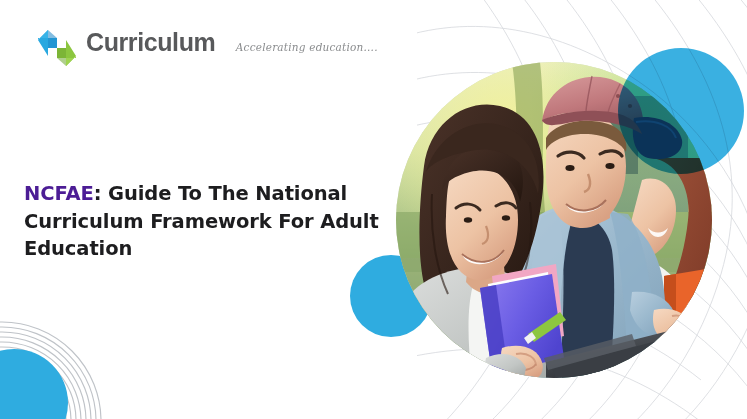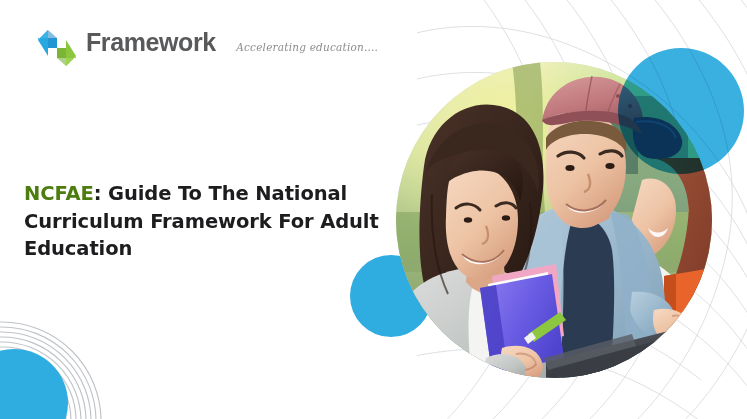--- a/index.html
+++ b/index.html
@@ -128,21 +128,21 @@
     top: 180px;
     width: 368px;
     z-index: 10;
     font-family: "DejaVu Sans", sans-serif;
     font-weight: bold;
     font-size: 19.5px;
     line-height: 1.42;
     color: #1d1d1f;
     letter-spacing: -0.1px;
   }
-  #headline .accent { color: #4d7c0f; }
+  #headline .accent { color: #4c1d95; }
 </style>
 </head>
 <body>
 
 <div id="banner">
 
   <div class="mesh-wrap">
     <svg viewBox="0 0 330 419" preserveAspectRatio="none" aria-hidden="true">
       <g fill="none" stroke="#D3D6DB" stroke-width="0.8" opacity="0.95">
         <path d="M60 -10 C 120 70, 150 160, 120 260 C 100 330, 60 390, 20 430"></path>
@@ -384,20 +384,20 @@
         <path d="M2 12 L 12 2 L 12 10 L 21 10 L 21 20 L 12 20 L 12 28 Z" fill="#29A8E0"></path>
         <path d="M12 2 L 21 10 L 21 20 L 12 20 Z" fill="#1E87C8" opacity=".55"></path>
         <path d="M2 12 L 12 2 L 12 10 L 2 10 Z" fill="#37B3E8"></path>
 
         <path d="M40 28 L 30 38 L 30 30 L 21 30 L 21 20 L 30 20 L 30 12 Z" fill="#8CC63F"></path>
         <path d="M30 38 L 21 30 L 21 20 L 30 20 Z" fill="#6FA82F" opacity=".55"></path>
         <path d="M40 28 L 30 38 L 30 30 L 40 30 Z" fill="#9ED34F"></path>
       </svg>
     </span>
     <span id="logo-text">
-      <span id="logo-wordmark">Framework</span>
+      <span id="logo-wordmark">Curriculum</span>
       <span id="logo-tagline">Accelerating education....</span>
     </span>
   </div>
 
   <h1 id="headline"><span class="accent">NCFAE</span><span>: </span><span>Guide To The National Curriculum Framework For Adult Education</span></h1>
 
 </div>
 
 </body></html>

